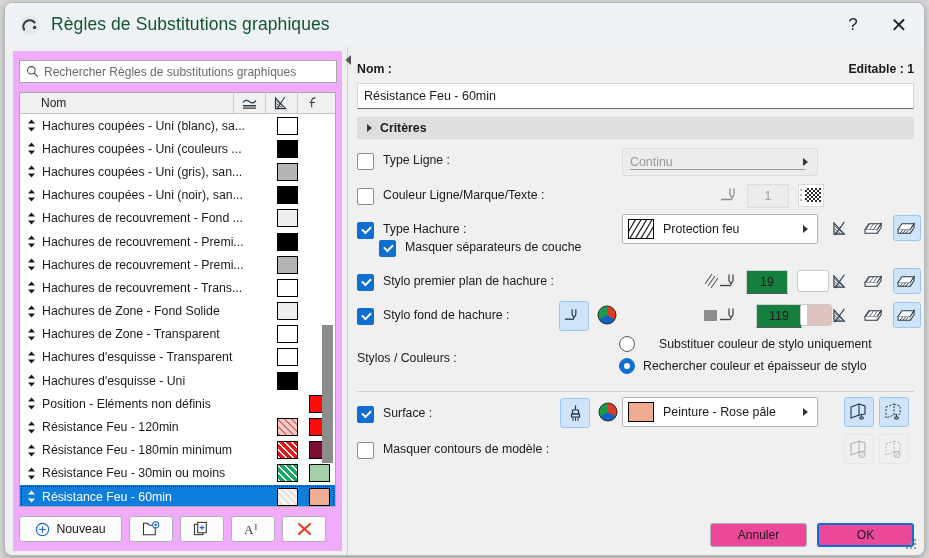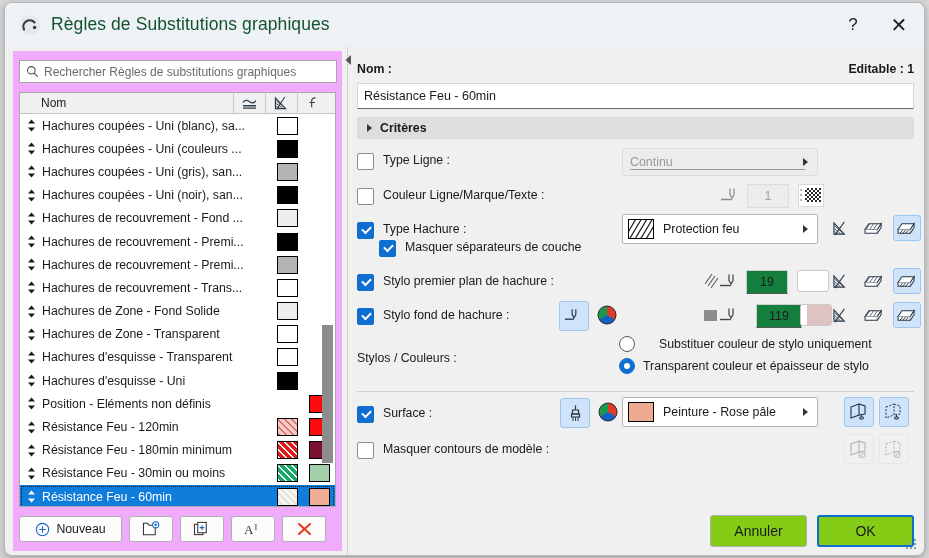--- a/index.html
+++ b/index.html
@@ -154,22 +154,22 @@
   .icobtn.faded { opacity:.45; }
 
   .radio { width:16px;height:16px;border:1.6px solid #5a5a5a;border-radius:50%;background:#fff;flex:0 0 auto;}
   .radio.on { border-color:#0f6fd1; background:#0f6fd1; position:relative; }
   .radio.on::after{content:"";position:absolute;left:4px;top:4px;width:6px;height:6px;border-radius:50%;background:#fff;}
 
   .hr { height:1px; background:#d0d0d0; margin-top:14px; }
 
   .bottom-bar { position:absolute; right:10px; bottom:8px; display:flex; gap:10px; }
   .dlg-btn {
-    width:97px; height:32px; border:1px solid #adadad; border-radius:3px; background:#84cc16;
-    display:flex;align-items:center;justify-content:center; font-size:14px;
+    width:97px; height:24px; border:1px solid #adadad; border-radius:3px; background:#ec4899;
+    display:flex;align-items:center;justify-content:center; font-size:12px;
   }
   .dlg-btn.primary { border:2px solid #0f6fd1; }
   .grip { position:absolute; right:6px; bottom:4px; width:12px; height:12px; }
 </style>
 </head>
 <body>
 
 <div class="window">
 
   <div class="titlebar">
@@ -765,21 +765,21 @@
       </div>
 
       <div class="field" style="margin-top:14px; position:relative; height:38px; align-items:center;">
         <span class="field-label" style="position:absolute; top:12px;">Stylos / Couleurs :</span>
         <div style="position:absolute; left:262px; top:-3px; display:flex; align-items:center; gap:24px;">
           <span class="radio"></span>
           <span class="field-label">Substituer couleur de stylo uniquement</span>
         </div>
         <div style="position:absolute; left:262px; top:19px; display:flex; align-items:center; gap:8px;">
           <span class="radio on"></span>
-          <span class="field-label">Transparent couleur et épaisseur de stylo</span>
+          <span class="field-label">Rechercher couleur et épaisseur de stylo</span>
         </div>
       </div>
 
       <div class="hr"></div>
 
       <div class="field" style="margin-top:14px;">
         <span class="cb on"></span>
         <span class="field-label">Surface :</span>
         <div class="icobtn sel" style="position:absolute; left:203px; top:-8px; width:30px; height:30px;">
           <svg width="19" height="19" viewBox="0 0 19 19">

